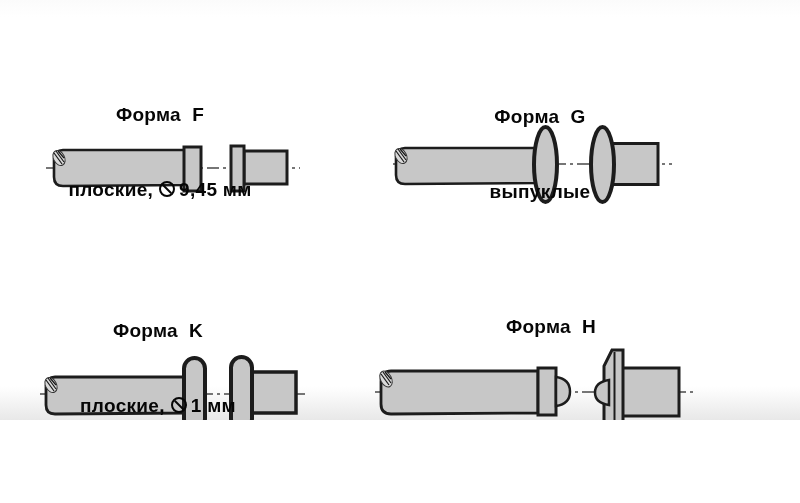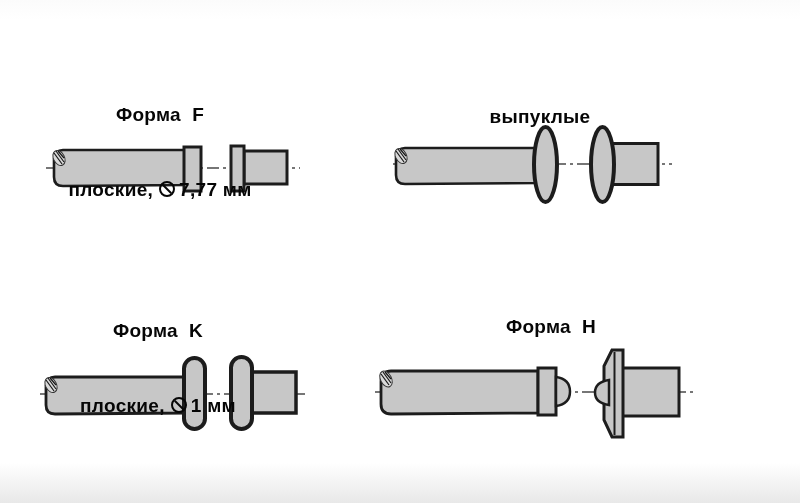--- a/index.html
+++ b/index.html
@@ -1,18 +1,18 @@
 <!DOCTYPE html>
 <html><head>
 <meta charset="utf-8">
 <style>
   html,body { margin:0; padding:0; }
   body { font-family:"Liberation Sans","DejaVu Sans",sans-serif; }
   #stage {
-    position:relative; width:800px; height:503px; overflow:hidden;
+    position:relative; width:800px; height:420px; overflow:hidden;
     background:linear-gradient(to bottom, #fbfbfb 0%, #ffffff 4%, #ffffff 92%, #e8e8e8 100%);
   }
   svg.drawing-layer { position:absolute; left:0; top:0; }
   .label {
     position:absolute; width:260px; text-align:center;
     color:#060606; font-weight:bold; font-size:19px; line-height:25px;
     letter-spacing:0.3px; white-space:pre;
   }
   .label .sub { display:block; }
   .dia-icon {
@@ -91,24 +91,25 @@
       <path class="shape" stroke-width="2.5" d="M556,377 Q570,379 570,391.5 Q570,404 556,406 Z"></path>
       <rect class="shape" x="622" y="368" width="57" height="48" stroke-width="3"></rect>
       <path class="shape" stroke-width="3" d="M612,350 L623,350 L623,437 L612,437 L604,420 L604,366 Z"></path>
       <line x1="614.5" y1="352" x2="614.5" y2="435" stroke="#1c1c1c" stroke-width="2"></line>
       <path class="shape" stroke-width="2.5" d="M609,380 Q595,382 595,392.5 Q595,403 609,405 Z"></path>
     </g>
   </svg>
 
   <div class="label" style="left:30px; top:52px;">
     <span class="sub">Форма  F</span>
-    <span class="sub"><span>плоские,</span><span class="dia-icon"></span><span>7,77 мм</span></span>
+    <span class="sub"><span>плоские,</span><span class="dia-icon"></span><span>9,45 мм</span></span>
   </div>
 
   <div class="label" style="left:410px; top:54px;">
+    <span class="sub">Форма  G</span>
     <span class="sub">выпуклые</span>
   </div>
 
   <div class="label" style="left:28px; top:268px;">
     <span class="sub">Форма  K</span>
     <span class="sub"><span>плоские,</span><span class="dia-icon"></span><span>1 мм</span></span>
   </div>
 
   <div class="label" style="left:421px; top:264px;">
     <span class="sub">Форма  H</span>

